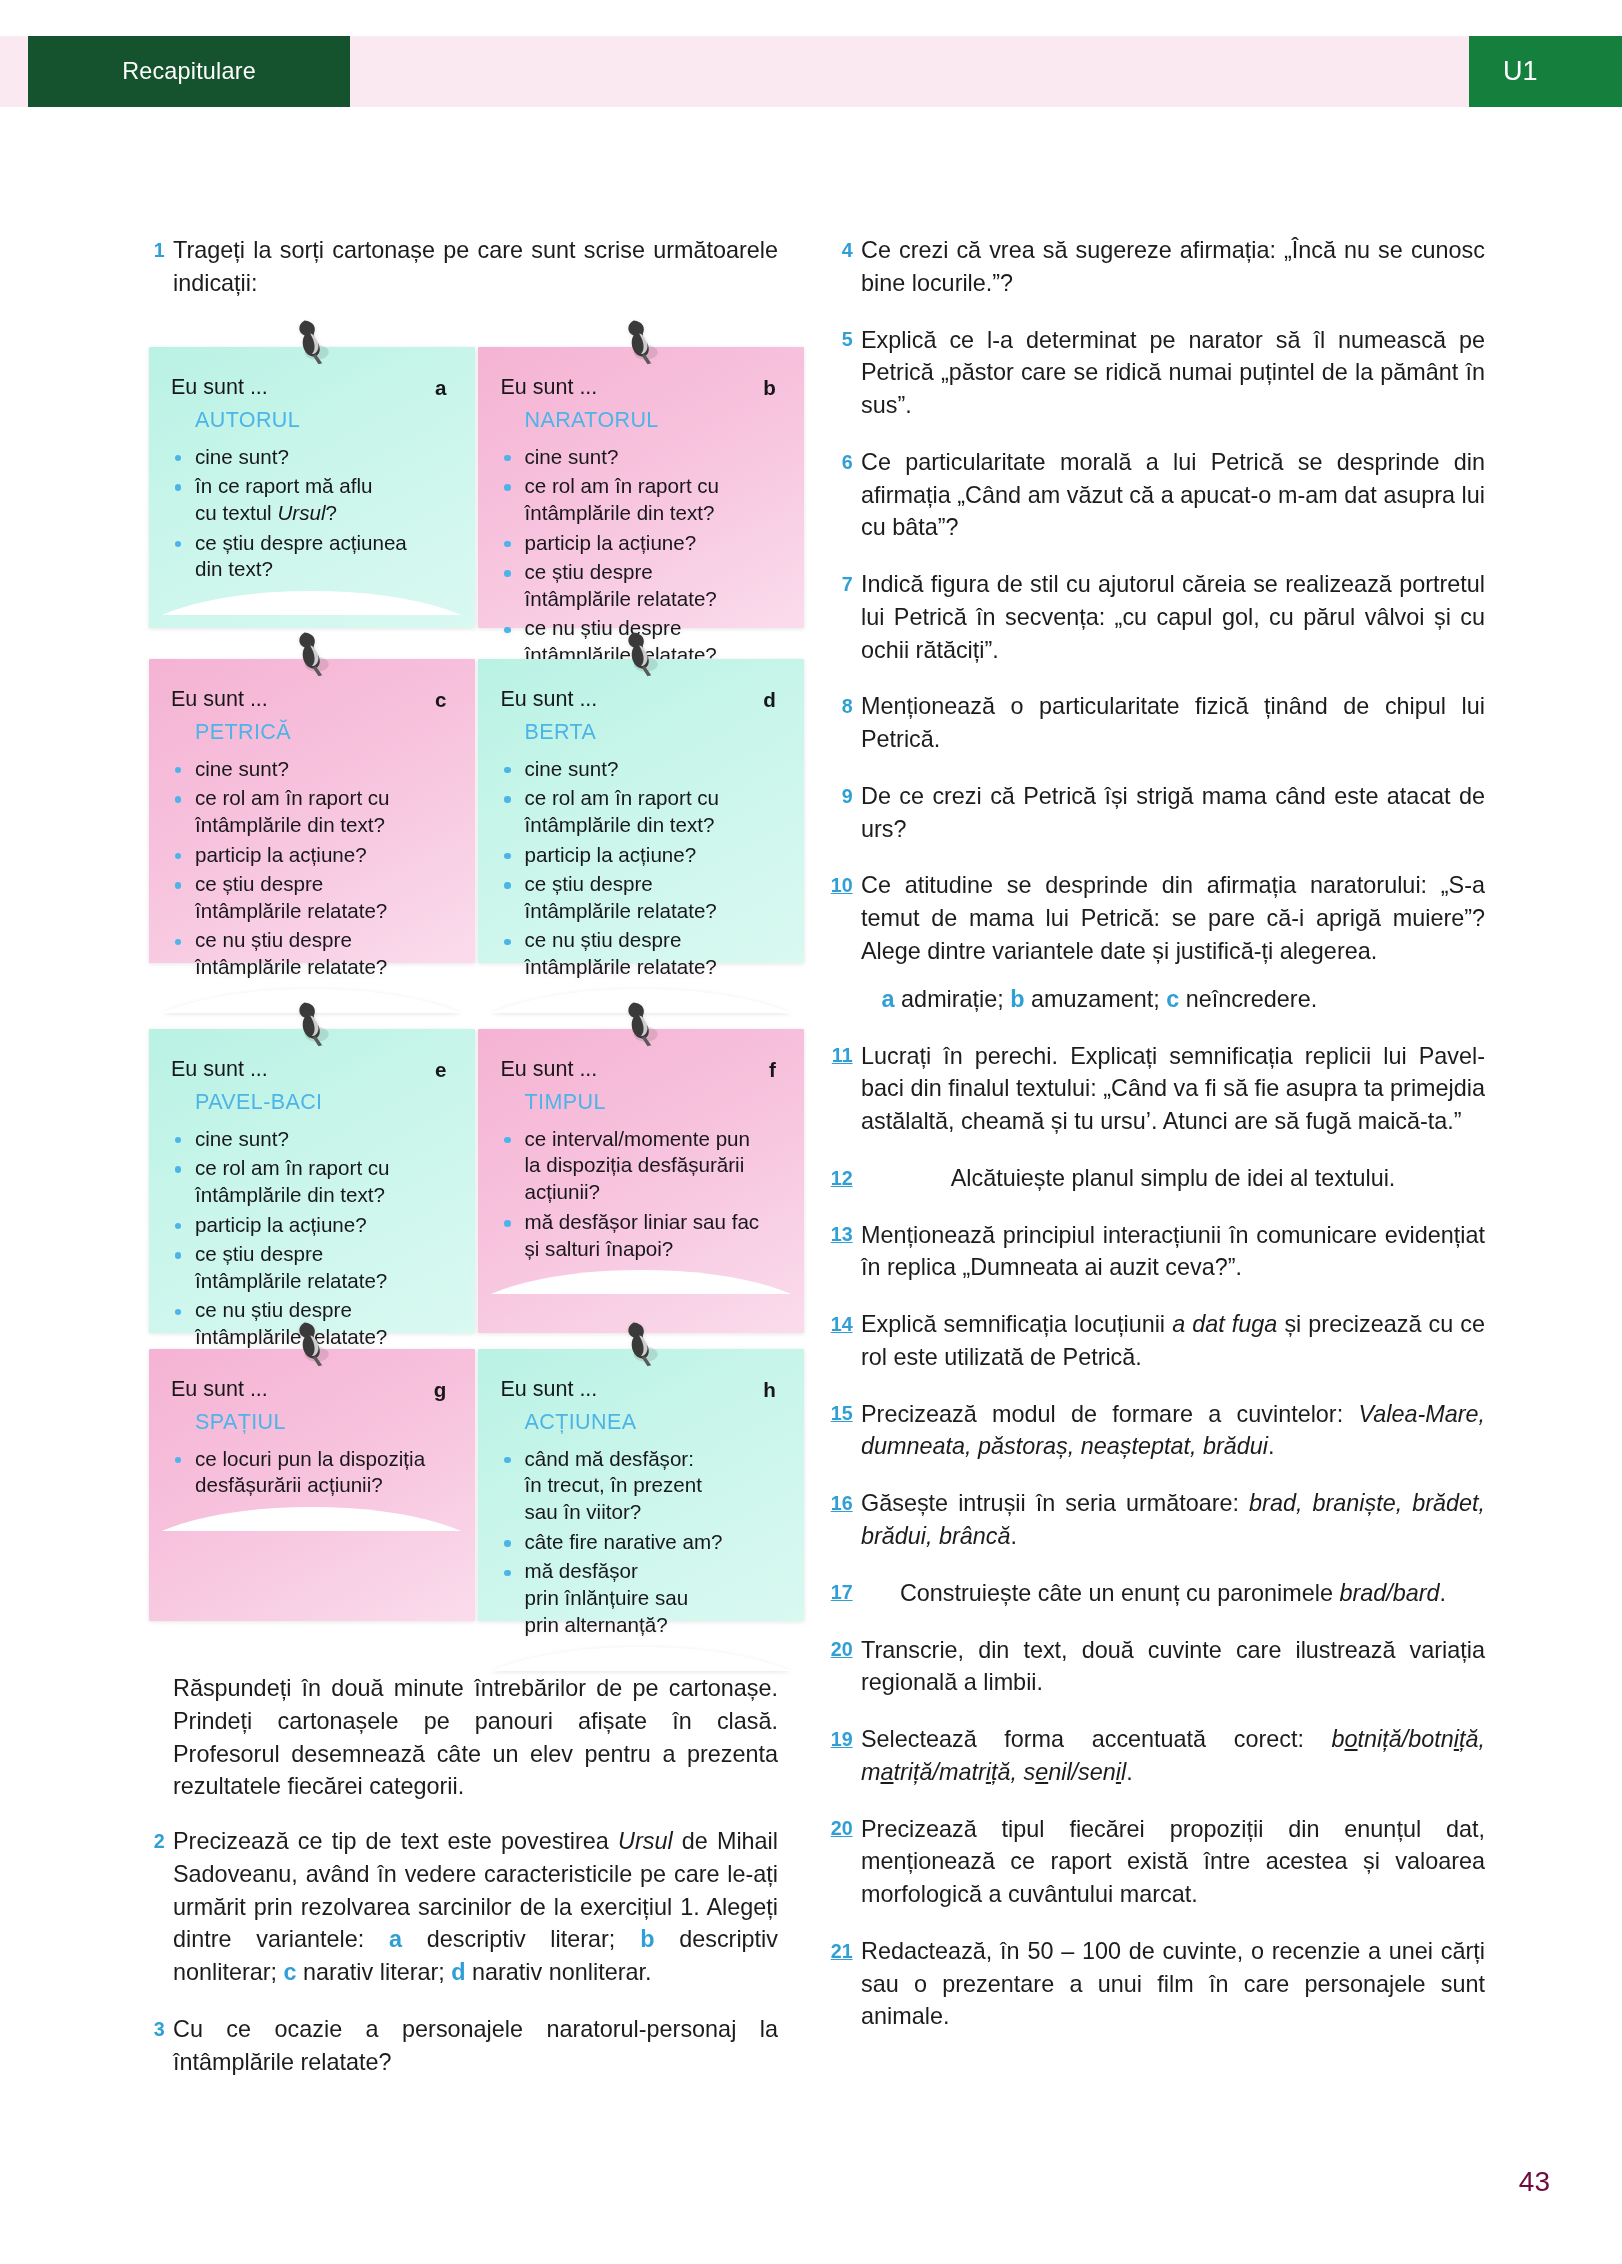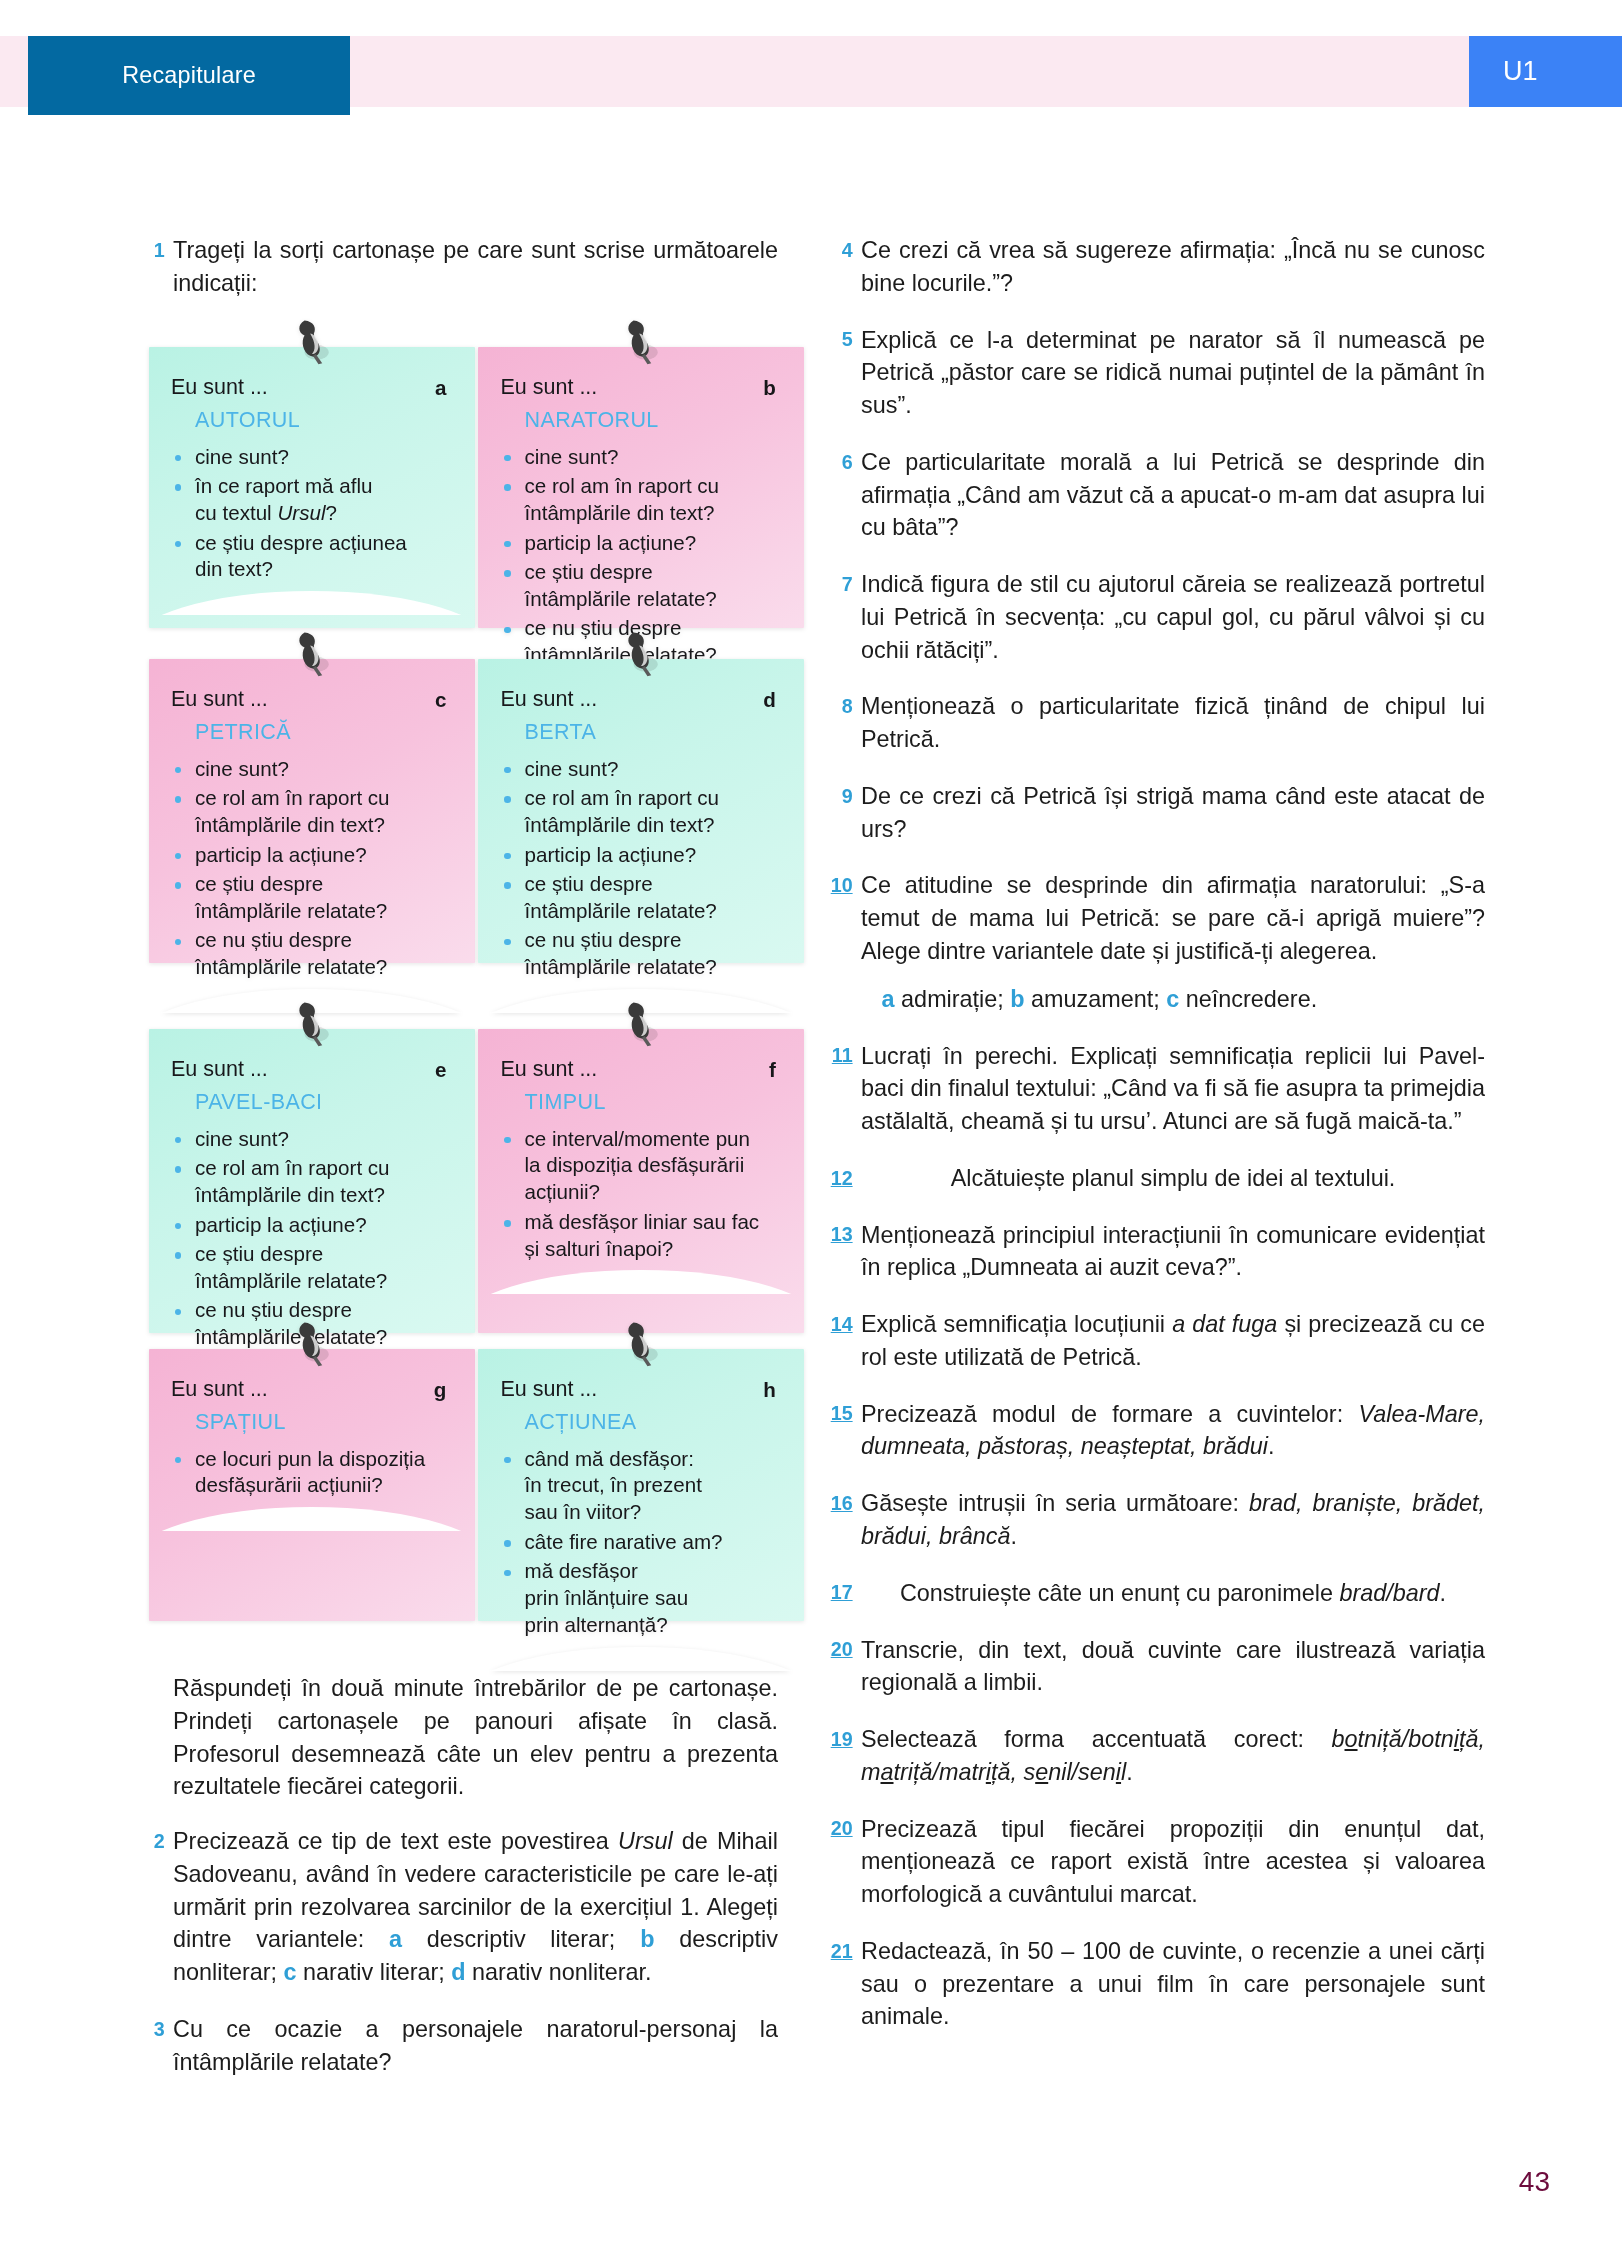--- a/index.html
+++ b/index.html
@@ -10,30 +10,30 @@
   }
   .page { position: relative; width: 1623px; height: 2265px; overflow: hidden; }
 
   
   .header { position: absolute; left: 0; top: 36px; width: 1623px; height: 71px; }
   .header-band {
     position: absolute; left: 0; top: 0; width: 1623px; height: 71px;
     background: #fbe9f1;
   }
   .header-left {
-    position: absolute; left: 28px; top: 0; width: 322px; height: 79px;
-    background: #0369a1;
+    position: absolute; left: 28px; top: 0; width: 322px; height: 71px;
+    background: #14532d;
     display: flex; align-items: center; justify-content: center;
   }
   .header-left span {
     color: #ffffff; font-size: 23.4px; letter-spacing: 0.2px;
   }
   .header-right {
     position: absolute; left: 1469px; top: 0; width: 154px; height: 71px;
-    background: #3b82f6;
+    background: #15803d;
     display: flex; align-items: center; padding-left: 34px;
   }
   .header-right span { color: #ffffff; font-size: 27px; }
 
   
   .col-left  { position: absolute; left: 141px; top: 234px; width: 637px; }
   .col-right { position: absolute; left: 829px; top: 234px; width: 656px; }
 
   
   .ex { position: relative; display: flex; margin-bottom: 24px; }

